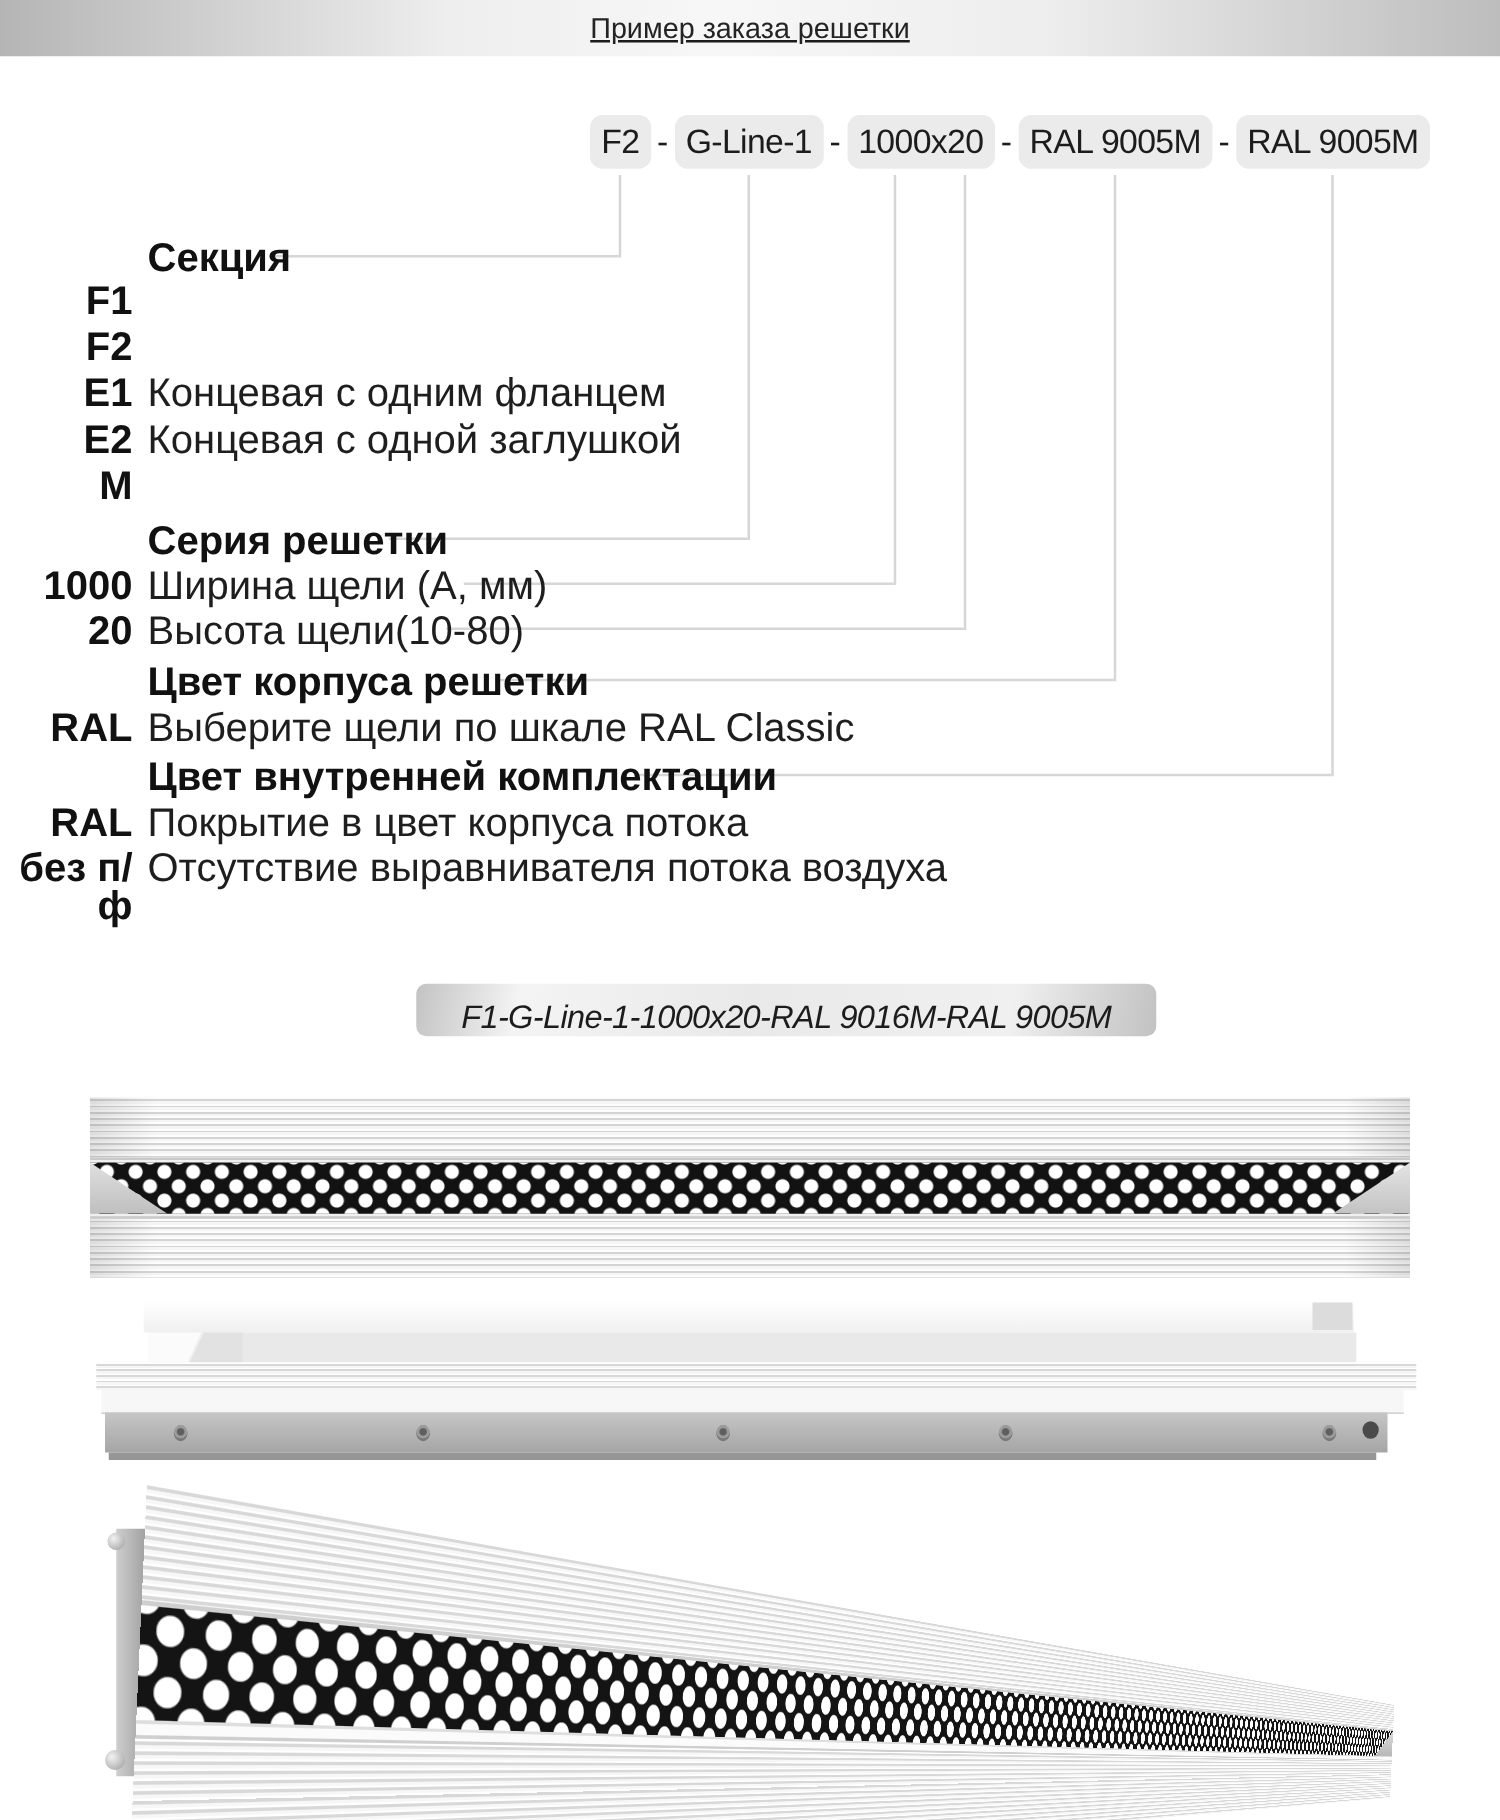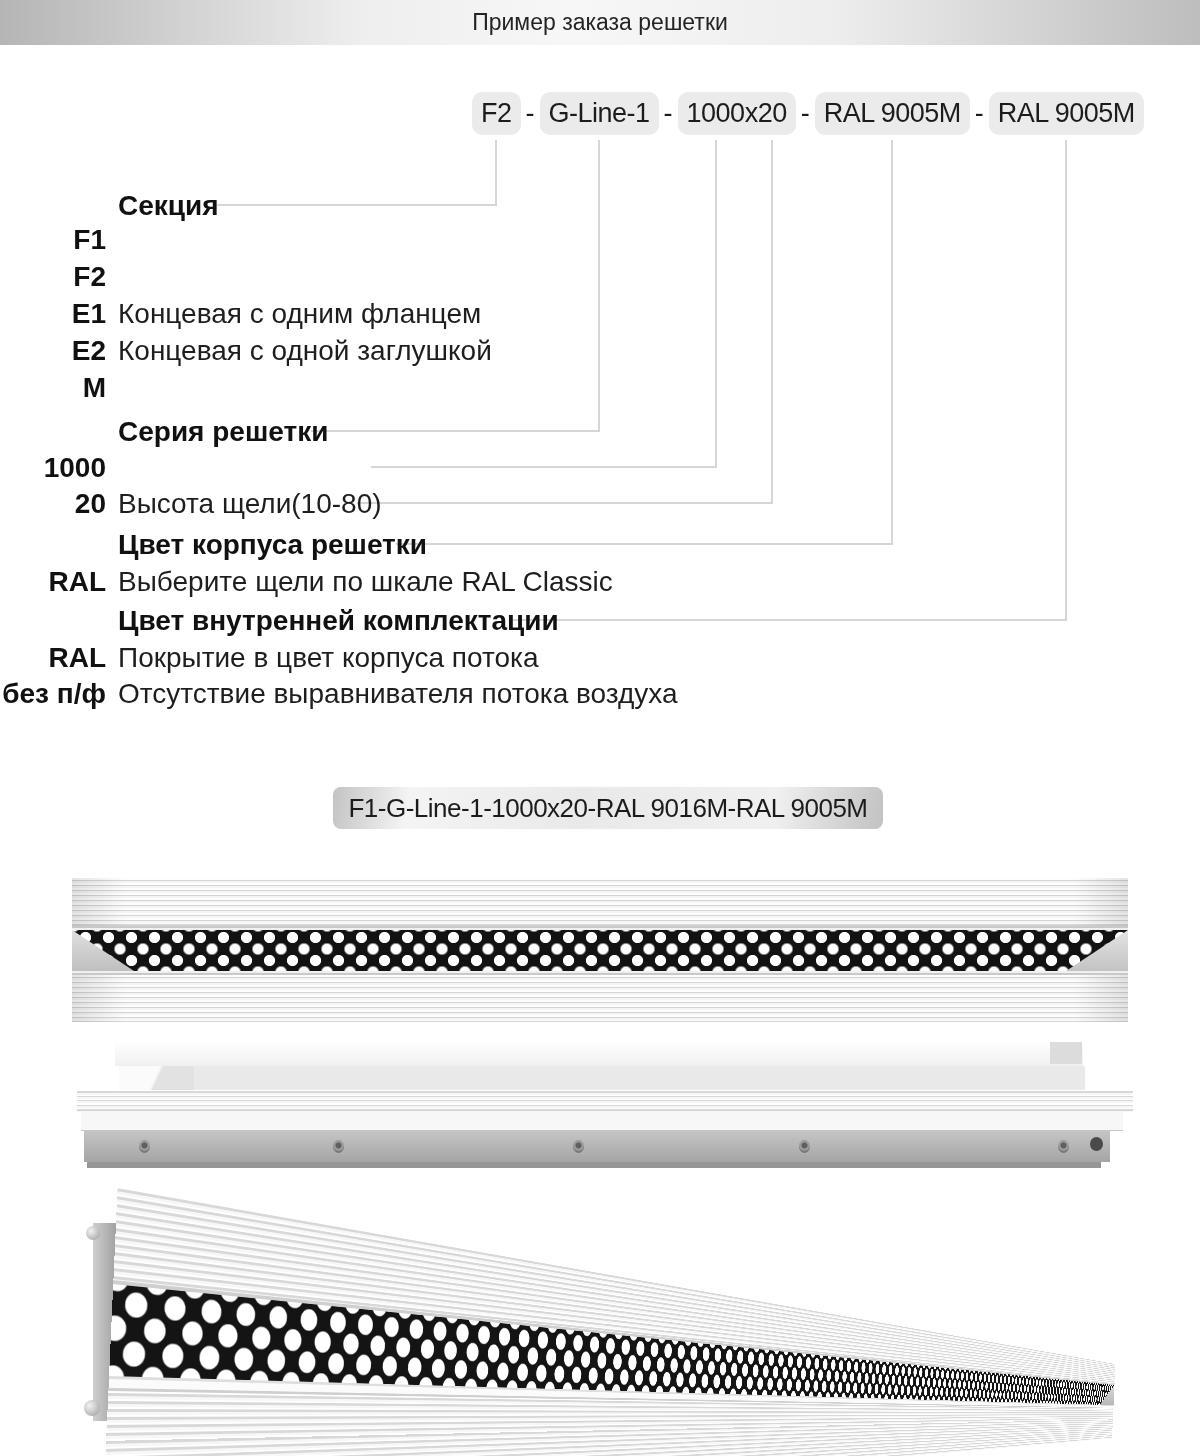--- a/index.html
+++ b/index.html
@@ -6,46 +6,46 @@
   body{
     width:1200px;height:1456px;position:relative;overflow:hidden;
     background:#ffffff;
     font-family:"Liberation Sans","DejaVu Sans",sans-serif;
     color:#1b1b1b;
   }
   
   .topbar{
     position:absolute;left:0;top:0;width:1200px;height:45px;
     background:linear-gradient(to right,#b5b5b5 0%,#eeeeee 30%,#f7f7f7 48%,#ededed 70%,#bdbdbd 100%);
-    display:flex;align-items:center;justify-content:center;
+    display:flex;align-items:center;justify-content:center;text-decoration:underline;
   }
   .topbar span{font-size:23px;color:#242424;}
   
   .chips{
     position:absolute;left:472px;top:92px;height:43px;
     display:flex;align-items:center;white-space:nowrap;
   }
   .chip{
     background:#ebebeb;border-radius:10px;height:43px;line-height:43px;
     padding:0 9px;font-size:27px;letter-spacing:-0.5px;color:#1c1c1c;text-align:center;
   }
   .dash{font-size:27px;margin:0 5px;color:#1c1c1c;}
   
   .vline{position:absolute;width:2px;background:#d6d6d6;}
   .hline{position:absolute;height:2px;background:#d6d6d6;}
   
-  .lrow{position:absolute;left:0;width:1108px;height:30px;line-height:30px;font-size:28px;}
+  .lrow{position:absolute;left:0;width:1108px;height:30px;line-height:30px;font-size:32px;}
   .pfx{position:absolute;left:0;top:0;width:106px;text-align:right;font-weight:bold;color:#111;}
   .lbl{position:absolute;left:118px;top:0;color:#1e1e1e;}
   .lbl.hdr{font-weight:bold;color:#111;}
   
   .samplebox{
-    position:absolute;left:333px;top:787px;width:550px;height:42px;border-radius:8px;
+    position:absolute;left:333px;top:787px;width:592px;height:42px;border-radius:8px;
     background:linear-gradient(100deg,#c3c3c3 0%,#f4f4f4 14%,#e9e9e9 45%,#f0f0f0 80%,#c2c2c2 100%);
-    display:flex;align-items:center;justify-content:center;
+    display:flex;align-items:flex-end;justify-content:center;font-style:italic;
   }
   .samplebox span{font-size:26px;letter-spacing:-0.5px;color:#1c1c1c;}
   
   .ribs{
     background-color:#f2f2f2;
     background-image:
       linear-gradient(to right,rgba(0,0,0,.10),rgba(0,0,0,0) 5%,rgba(0,0,0,0) 95%,rgba(0,0,0,.10)),
       repeating-linear-gradient(to bottom,#fdfdfd 0 1.5px,#d4d4d4 1.5px 3px,#f5f5f5 3px 5px);
   }
   .perf{
@@ -165,20 +165,21 @@
   <span class="lbl">Концевая с одной заглушкой</span>
 </div>
 <div class="lrow" style="top:373px">
   <span class="pfx">M</span>
 </div>
 <div class="lrow" style="top:417px">
   <span class="lbl hdr" id="lbl-series">Серия решетки</span>
 </div>
 <div class="lrow" style="top:453px">
   <span class="pfx">1000</span>
+  <span class="lbl" id="lbl-width">Ширина щели (А, мм)</span>
 </div>
 <div class="lrow" style="top:489px">
   <span class="pfx">20</span>
   <span class="lbl" id="lbl-height">Высота щели(10-80)</span>
 </div>
 <div class="lrow" style="top:530px">
   <span class="lbl hdr" id="lbl-bodycolor">Цвет корпуса решетки</span>
 </div>
 <div class="lrow" style="top:567px">
   <span class="pfx">RAL</span>

